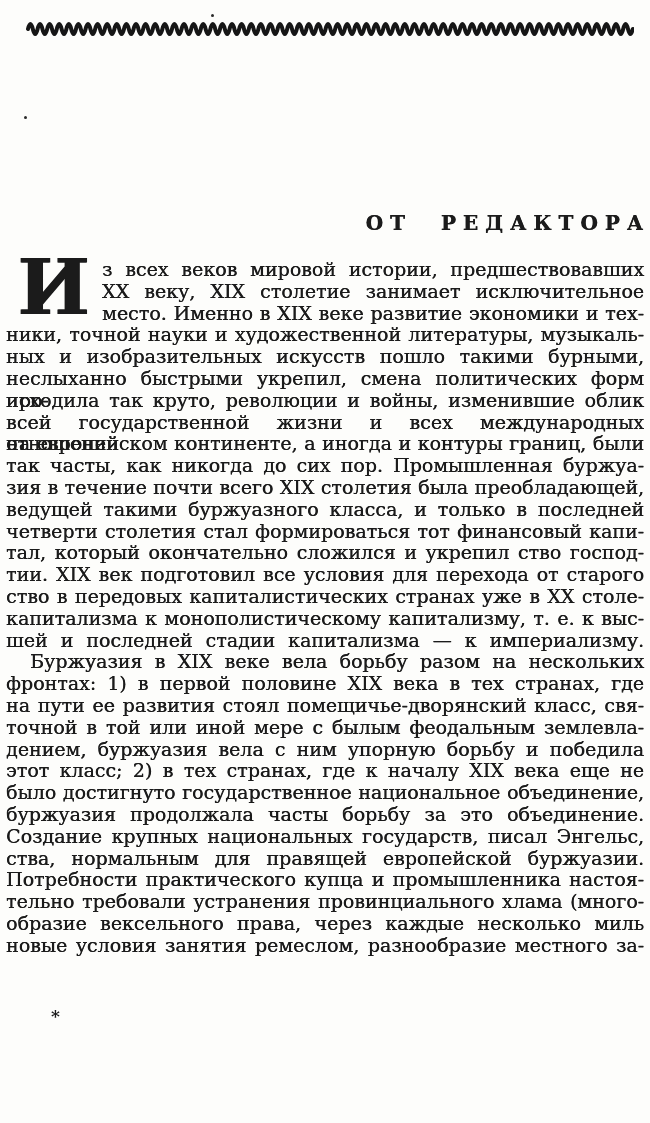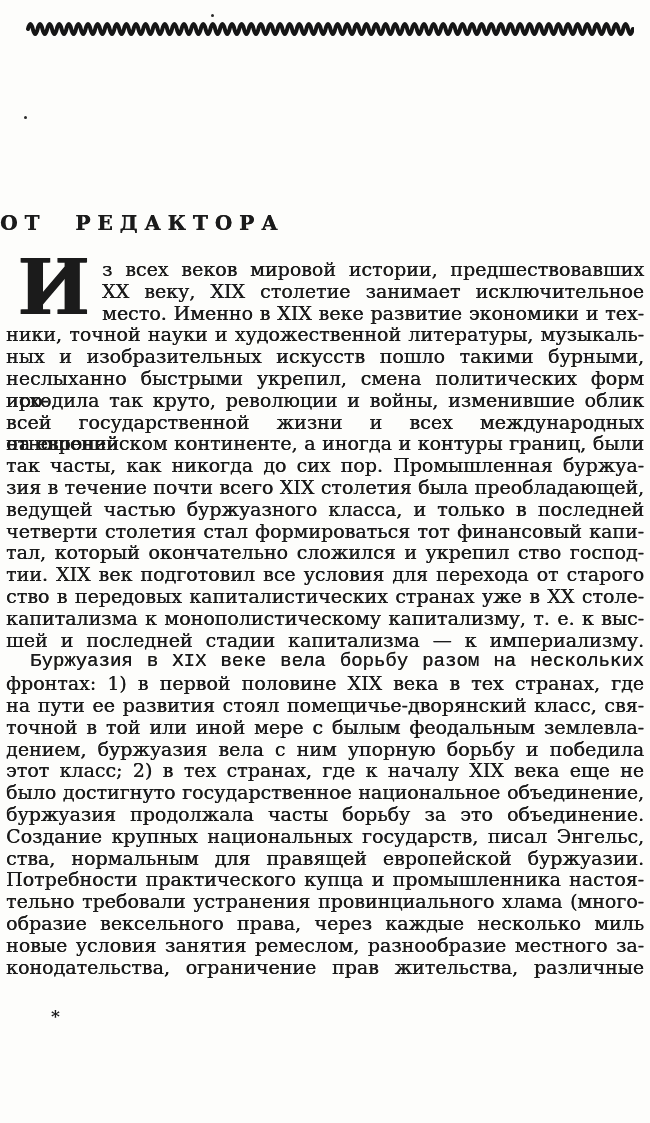--- a/index.html
+++ b/index.html
@@ -10,40 +10,40 @@
     background:#fdfdfb;
     font-family:"DejaVu Serif","Liberation Serif",serif;
     color:#1b1b1b;
     overflow:hidden;
   }
   .squiggle { position:absolute; left:26px; top:21px; }
   .squiggle path { stroke:#161616; stroke-width:4; fill:none; stroke-linecap:round; }
 
   .title {
     position:absolute; top:211px; left:0; width:650px;
-    text-align:left;
+    text-align:right;
     font-size:20px; font-weight:bold;
     letter-spacing:7px; word-spacing:15px;
     text-shadow:0.4px 0 0 currentColor;
     white-space:nowrap;
   }
 
   .body-text {
     position:absolute; left:6px; top:259px; width:638px;
     font-size:19px; line-height:21.8px;
     text-shadow:0.35px 0 0 currentColor;
   }
   .tline {
     text-align:justify;
     text-align-last:justify;
     line-height:21.8px;
     height:21.8px;
     overflow:visible;
   }
-  .tline.indent { text-indent:24px;font-family:Liberation Mono, monospace; }
+  .tline.indent { text-indent:24px; }
 
   .dropcap-box {
     float:left;
     width:96px; height:64px;
     position:relative;
   }
   .dropcap {
     position:absolute; left:11px; top:-10px;
     font-size:77px; font-weight:bold; line-height:1;
     letter-spacing:0;
@@ -81,21 +81,21 @@
         <div class="tline">XX веку, XIX столетие занимает исключительное</div>
         <div class="tline">место. Именно в XIX веке развитие экономики и тех-</div>
         <div class="tline">ники, точной науки и художественной литературы, музыкаль-</div>
         <div class="tline">ных и изобразительных искусств пошло такими бурными,</div>
         <div class="tline">неслыханно быстрыми укрепил, смена политических форм про-</div>
         <div class="tline">исходила так круто, революции и войны, изменившие облик</div>
         <div class="tline">всей государственной жизни и всех международных отношений</div>
         <div class="tline">на европейском континенте, а иногда и контуры границ, были</div>
         <div class="tline">так часты, как никогда до сих пор. Промышленная буржуа-</div>
         <div class="tline">зия в течение почти всего XIX столетия была преобладающей,</div>
-        <div class="tline">ведущей частью буржуазного класса, и только в последней</div>
+        <div class="tline">ведущей такими буржуазного класса, и только в последней</div>
         <div class="tline">четверти столетия стал формироваться тот финансовый капи-</div>
         <div class="tline">тал, который окончательно сложился и укрепил ство господ-</div>
         <div class="tline">тии. XIX век подготовил все условия для перехода от старого</div>
         <div class="tline">ство в передовых капиталистических странах уже в XX столе-</div>
         <div class="tline">капитализма к монополистическому капитализму, т. е. к выс-</div>
         <div class="tline">шей и последней стадии капитализма — к империализму.</div>
       </div>
     <div class="paragraph">
         <div class="tline indent">Буржуазия в XIX веке вела борьбу разом на нескольких</div>
         <div class="tline">фронтах: 1) в первой половине XIX века в тех странах, где</div>
@@ -104,19 +104,18 @@
         <div class="tline">дением, буржуазия вела с ним упорную борьбу и победила</div>
         <div class="tline">этот класс; 2) в тех странах, где к началу XIX века еще не</div>
         <div class="tline">было достигнуто государственное национальное объединение,</div>
         <div class="tline">буржуазия продолжала часты борьбу за это объединение.</div>
         <div class="tline">Создание крупных национальных государств, писал Энгельс,</div>
         <div class="tline">ства, нормальным для правящей европейской буржуазии.</div>
         <div class="tline">Потребности практического купца и промышленника настоя-</div>
         <div class="tline">тельно требовали устранения провинциального хлама (много-</div>
         <div class="tline">образие вексельного права, через каждые несколько миль</div>
         <div class="tline">новые условия занятия ремеслом, разнообразие местного за-</div>
-        <div class="tline">конодательства, ограничение прав жительства, различные</div>
       </div>
   </div>
 
   <div class="footnote-mark">*</div>
 
 </div>
 
 </body></html>

